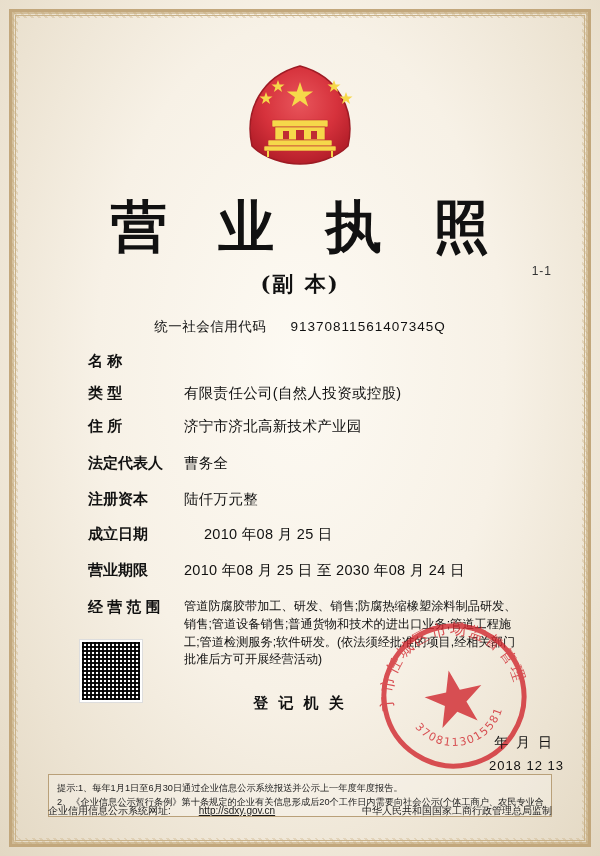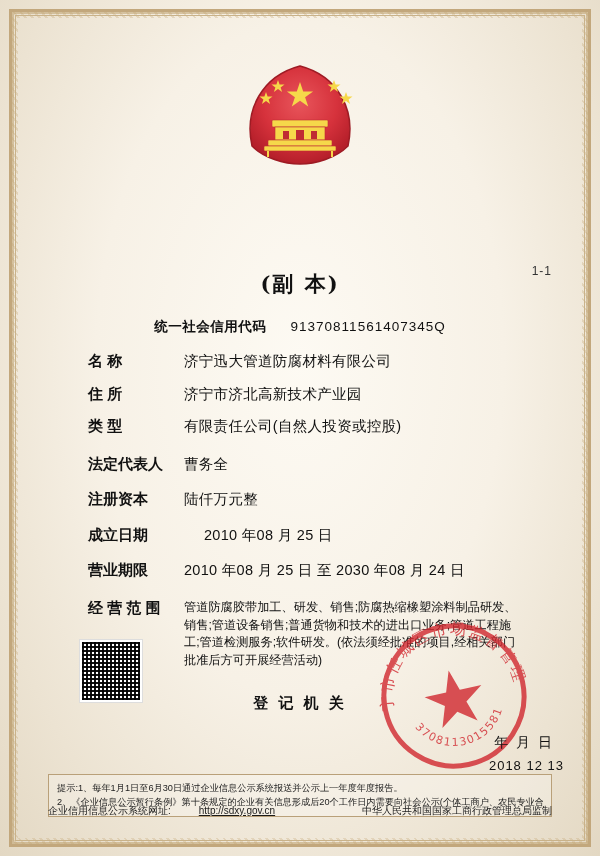--- a/index.html
+++ b/index.html
@@ -78,21 +78,21 @@
     letter-spacing:1px;
   }
 
   .credit-line{
     position:absolute;left:0;right:0;top:296px;
     text-align:center;
     font-size:13.5px;
     color:#111;
     letter-spacing:.5px;
   }
-  .credit-line .lbl{font-weight:bold;}
+  .credit-line .lbl{font-weight:normal;}
   .credit-line .val{margin-left:20px;letter-spacing:1px;}
 
   
   .fields{
     position:absolute;left:62px;right:30px;top:330px;
   }
   .row{
     display:flex;
     align-items:flex-start;
     margin-bottom:13px;
@@ -222,43 +222,43 @@
           <rect x="49" y="73" width="6" height="8"></rect>
           <rect x="77" y="73" width="6" height="8"></rect>
         </g>
         <g stroke="#f6d84a" stroke-width="2" fill="none">
           <line x1="34" y1="93" x2="34" y2="99"></line>
           <line x1="98" y1="93" x2="98" y2="99"></line>
         </g>
       </svg>
     </div>
 
+    <div class="title">营 业 执 照</div>
     <div class="subtitle">(副 本)</div>
     <div class="serial">1-1</div>
 
     <div class="credit-line">
       <span class="lbl">统一社会信用代码</span>
       <span class="val">91370811561407345Q</span>
     </div>
 
     <div class="fields">
 
       <div class="row">
         <div class="label">名       称</div>
-        <div class="value">济宁迅大管道防腐材料有限公司</div>
+      </div>
+
+      <div class="row">
+        <div class="label">类       型</div>
+        <div class="value">有限责任公司(自然人投资或控股)</div>
       </div>
 
       <div class="row">
         <div class="label">住       所</div>
         <div class="value">济宁市济北高新技术产业园</div>
-      </div>
-
-      <div class="row">
-        <div class="label">类       型</div>
-        <div class="value">有限责任公司(自然人投资或控股)</div>
       </div>
 
       <div class="row" style="margin-top:18px;">
         <div class="label">法定代表人</div>
         <div class="value">曹务全</div>
       </div>
 
       <div class="row" style="margin-top:16px;">
         <div class="label">注册资本</div>
         <div class="value">陆仟万元整</div>

